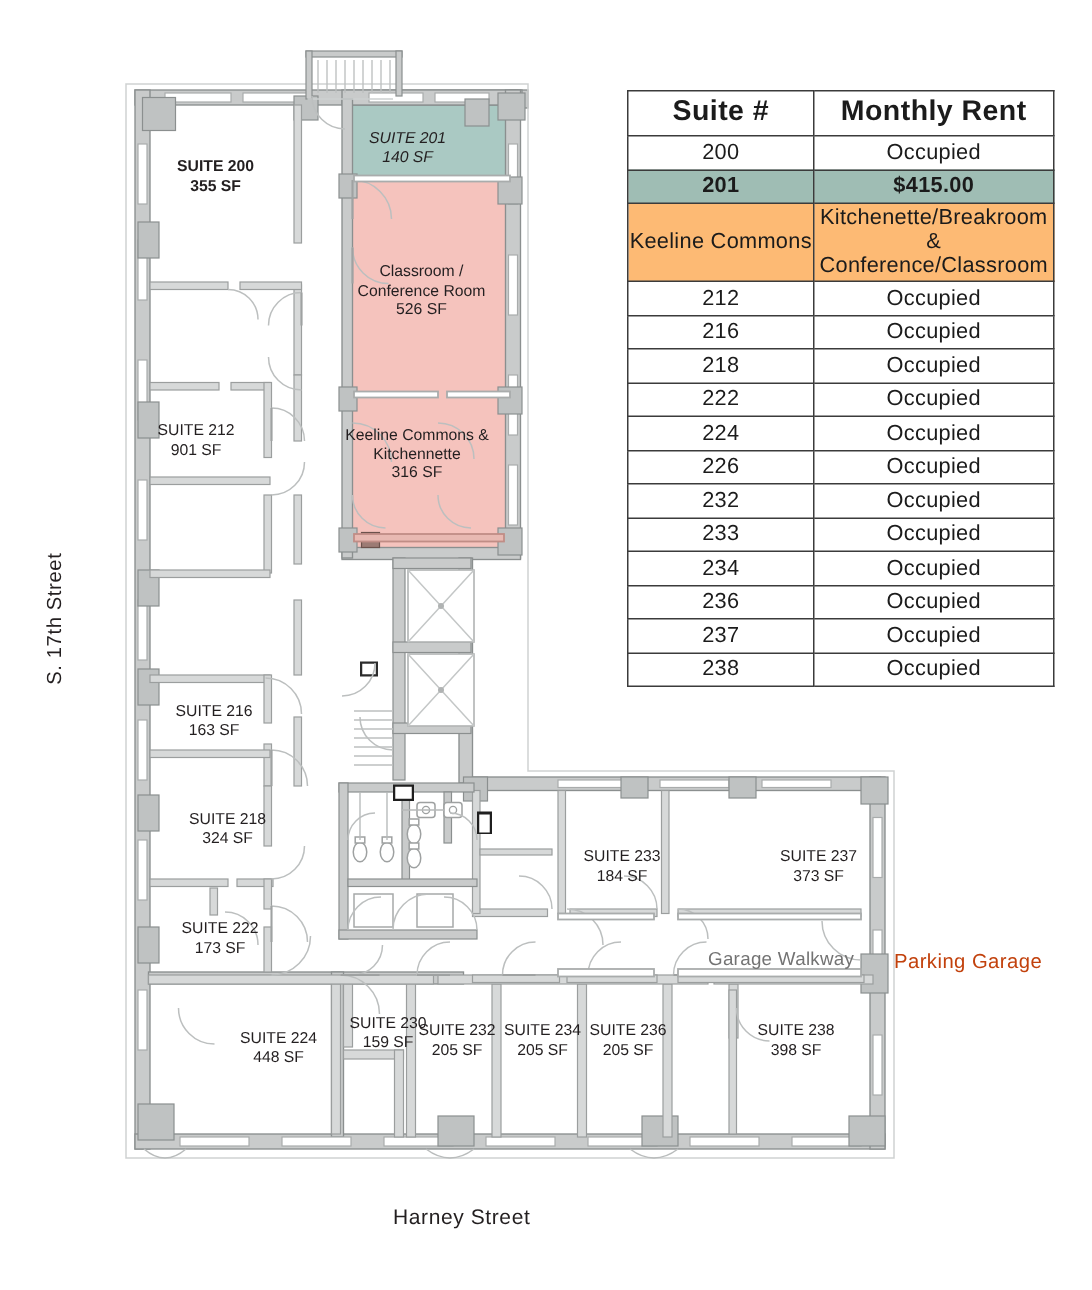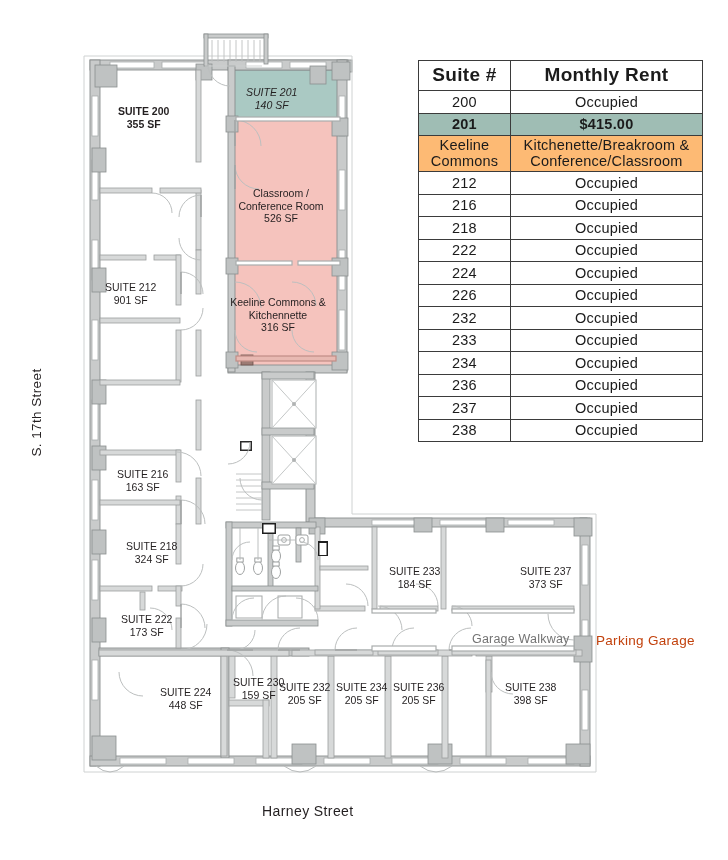--- a/index.html
+++ b/index.html
@@ -14,29 +14,29 @@
             transform:rotate(-90deg);transform-origin:50% 50%;
             text-align:center;font-size:13.5px;letter-spacing:.4px;color:#231f20;}
   .street-h{position:absolute;left:262px;top:803px;width:200px;text-align:left;
             font-size:14px;letter-spacing:.4px;color:#231f20;}
   .garage-lbl{position:absolute;left:596px;top:633px;font-size:13.5px;
               letter-spacing:.3px;color:#c2410c;white-space:nowrap;}
 
   
   .rlabel{position:absolute;text-align:center;font-size:10.5px;line-height:12.5px;
           color:#231f20;white-space:nowrap;}
-  .rlabel.wide{white-space:normal;margin-top:12px;}
+  .rlabel.wide{white-space:normal;}
   .walkway{position:absolute;left:472px;top:632px;font-size:12.5px;
            letter-spacing:.2px;color:#737373;white-space:nowrap;}
 
   
   #rent-table{position:absolute;left:418px;top:60px;width:285px;
               border-collapse:collapse;background:#fff;}
   #rent-table td,#rent-table th{border:1px solid #3b3b3b;text-align:center;
-              font-size:14.5px;color:#1b1b1b;padding:2px 0;letter-spacing:.2px;}
+              font-size:14.5px;color:#1b1b1b;padding:2px 16px;letter-spacing:.2px;}
   #rent-table th{font-size:19px;font-weight:700;padding:3px 0 4px;letter-spacing:.3px;}
   #rent-table td:first-child,#rent-table th:first-child{width:91px;}
   #rent-table tr.hl-teal td{background:#9fbdb4;font-weight:700;}
   #rent-table tr.hl-pink td{background:#fdba74;line-height:16px;padding:1px 0 2px;}
   #rent-table tbody tr{height:22.5px;}
 </style>
 </head>
 <body>
 
 <svg id="plan" viewBox="0 0 728 860">

